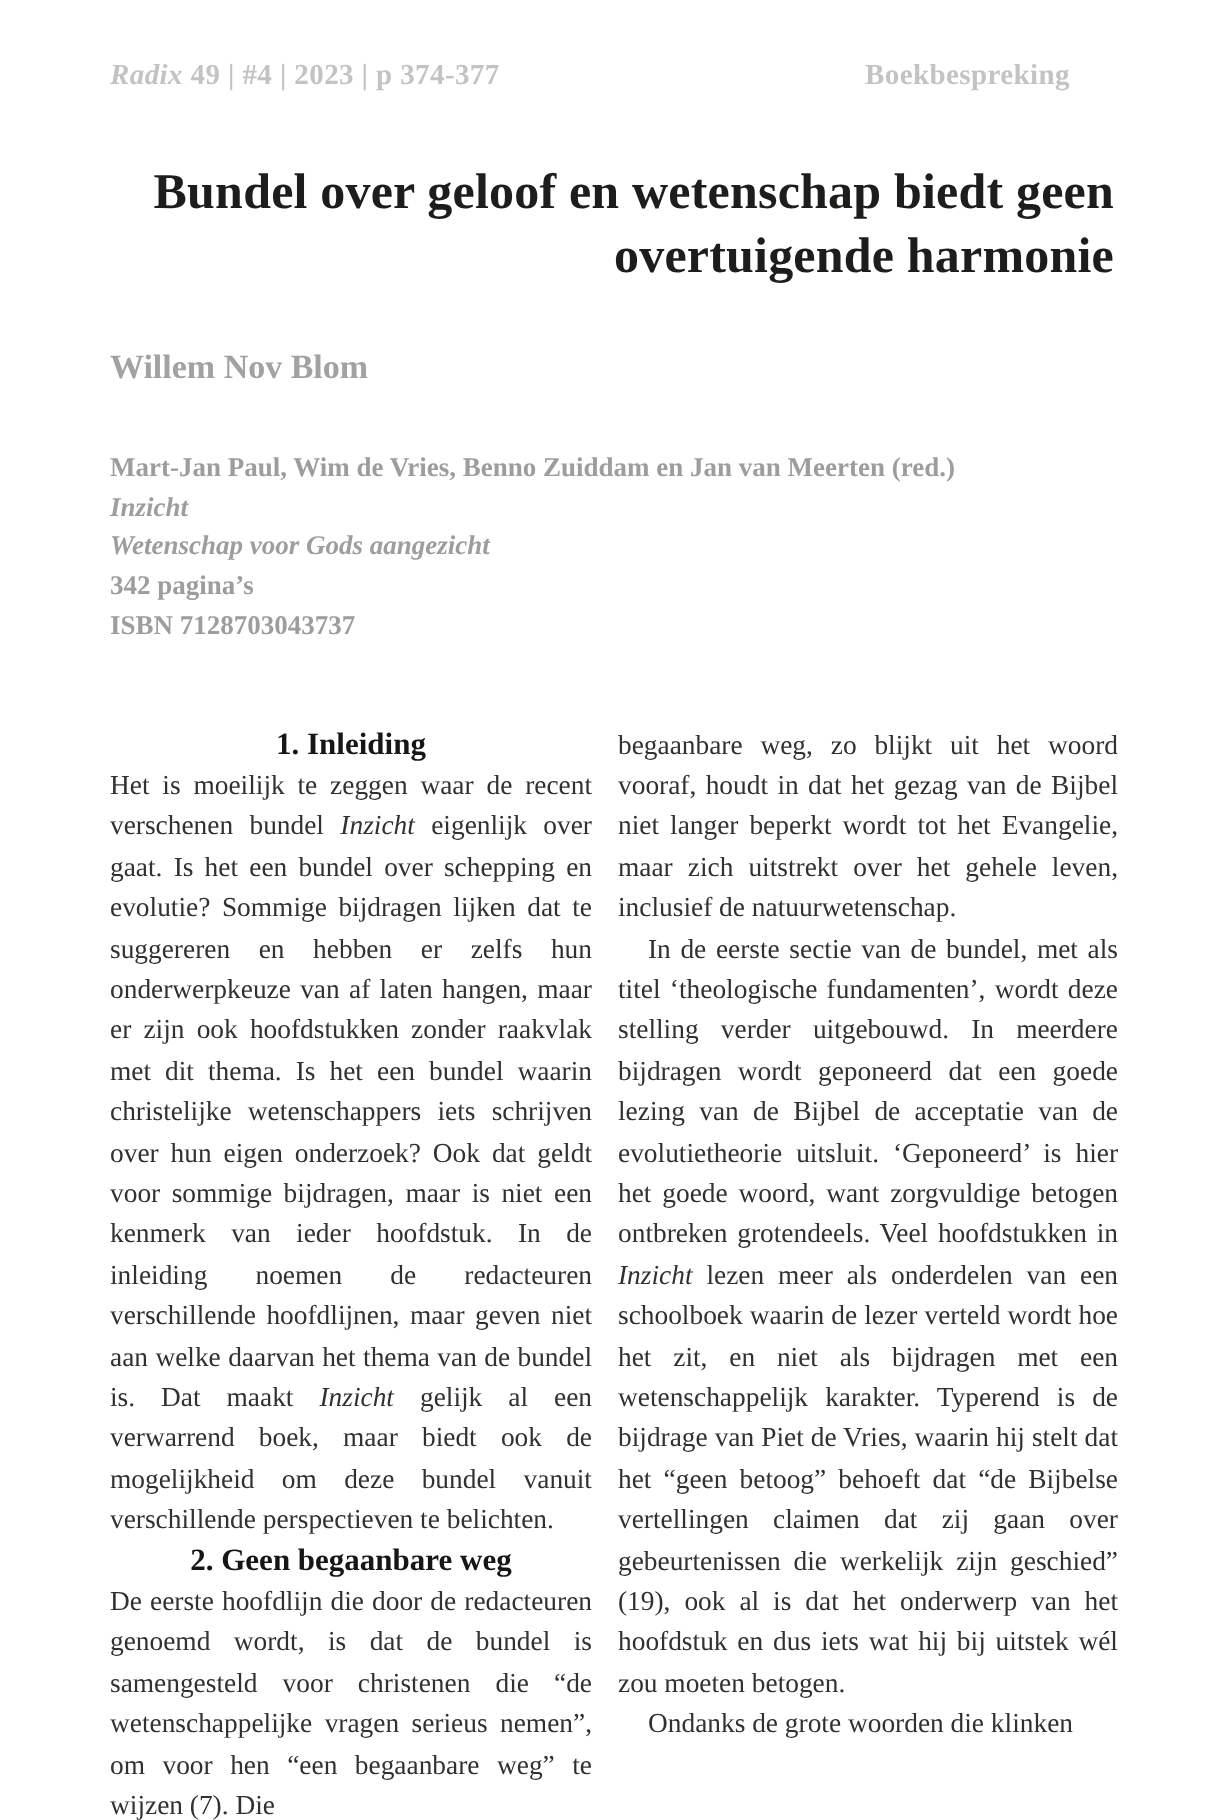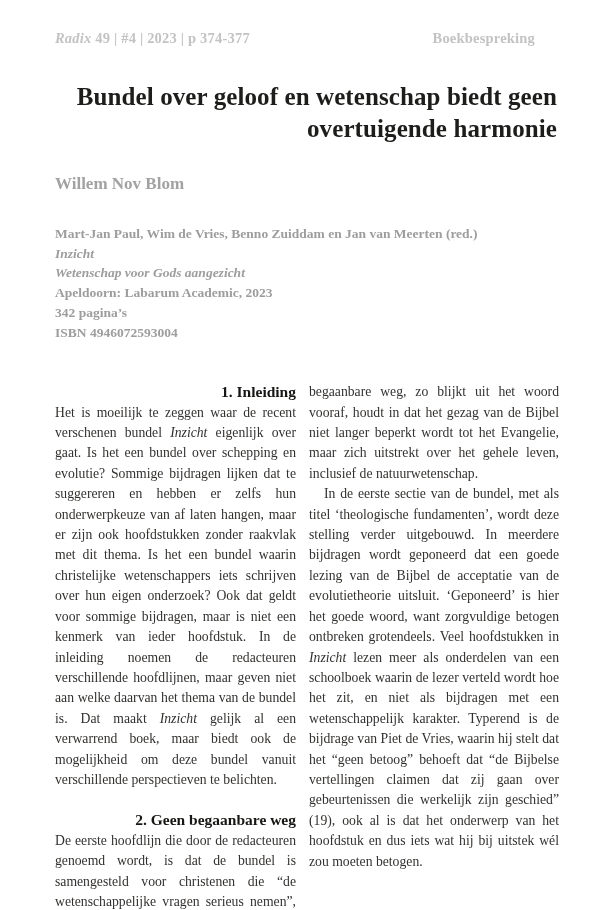--- a/index.html
+++ b/index.html
@@ -28,23 +28,23 @@
   .italic{font-style:italic;}
   .columns{
     display:flex;gap:13px;margin-top:40px;
     font-size:13.7px;line-height:20.4px;color:#33312f;
     text-align:justify;
   }
   .col-left{width:241px;flex:0 0 241px;}
   .col-right{width:250px;flex:0 0 250px;}
   .col h2{
     font-size:15.5px;line-height:20.4px;margin:0;font-weight:bold;
-    color:#161614;text-align:right;
+    color:#161614;text-align:center;
   }
-  .col h2.spaced{margin-top:20px;}
+  .col h2.spaced{}
   .col p{margin:0;}
   .indent{text-indent:15px;}
 </style>
 </head>
 <body>
 
 <div class="page">
 
   <header class="page-header">
     <span class="journal-meta"><i>Radix</i> 49 | #4 | 2023 | p 374-377</span>
@@ -52,31 +52,31 @@
   </header>
 
   <h1 class="article-title">Bundel over geloof en wetenschap biedt geen overtuigende harmonie</h1>
 
   <div class="author">Willem Nov Blom</div>
 
   <div class="book-block">
     <div>Mart-Jan Paul, Wim de Vries, Benno Zuiddam en Jan van Meerten (red.)</div>
     <div class="italic">Inzicht</div>
     <div class="italic">Wetenschap voor Gods aangezicht</div>
-    <div>Apeldoorn: Labarum Academic, 2023</div>
     <div>342 pagina’s</div>
-    <div>ISBN 4946072593004</div>
+    <div>ISBN 7128703043737</div>
   </div>
 
   <main class="columns">
     <section class="col col-left">
       <h2>1. Inleiding</h2>
       <p>Het is moeilijk te zeggen waar de recent verschenen bundel <i>Inzicht</i> eigenlijk over gaat. Is het een bundel over schepping en evolutie? Sommige bijdragen lijken dat te suggereren en hebben er zelfs hun onderwerpkeuze van af laten hangen, maar er zijn ook hoofdstukken zonder raakvlak met dit thema. Is het een bundel waarin christelijke wetenschappers iets schrijven over hun eigen onderzoek? Ook dat geldt voor sommige bijdragen, maar is niet een kenmerk van ieder hoofdstuk. In de inleiding noemen de redacteuren verschillende hoofdlijnen, maar geven niet aan welke daarvan het thema van de bundel is. Dat maakt <i>Inzicht</i> gelijk al een verwarrend boek, maar biedt ook de mogelijkheid om deze bundel vanuit verschillende perspectieven te belichten.</p>
       <h2 class="spaced">2. Geen begaanbare weg</h2>
       <p>De eerste hoofdlijn die door de redacteuren genoemd wordt, is dat de bundel is samengesteld voor christenen die “de wetenschappelijke vragen serieus nemen”, om voor hen “een begaanbare weg” te wijzen (7). Die</p>
     </section>
     <section class="col col-right">
       <p>begaanbare weg, zo blijkt uit het woord vooraf, houdt in dat het gezag van de Bijbel niet langer beperkt wordt tot het Evangelie, maar zich uitstrekt over het gehele leven, inclusief de natuurwetenschap.</p>
       <p class="indent">In de eerste sectie van de bundel, met als titel ‘theologische fundamenten’, wordt deze stelling verder uitgebouwd. In meerdere bijdragen wordt geponeerd dat een goede lezing van de Bijbel de acceptatie van de evolutietheorie uitsluit. ‘Geponeerd’ is hier het goede woord, want zorgvuldige betogen ontbreken grotendeels. Veel hoofdstukken in <i>Inzicht</i> lezen meer als onderdelen van een schoolboek waarin de lezer verteld wordt hoe het zit, en niet als bijdragen met een wetenschappelijk karakter. Typerend is de bijdrage van Piet de Vries, waarin hij stelt dat het “geen betoog” behoeft dat “de Bijbelse vertellingen claimen dat zij gaan over gebeurtenissen die werkelijk zijn geschied” (19), ook al is dat het onderwerp van het hoofdstuk en dus iets wat hij bij uitstek wél zou moeten betogen.</p>
+      <p class="indent">Ondanks de grote woorden die klinken</p>
     </section>
   </main>
 
 </div>
 
 </body></html>

